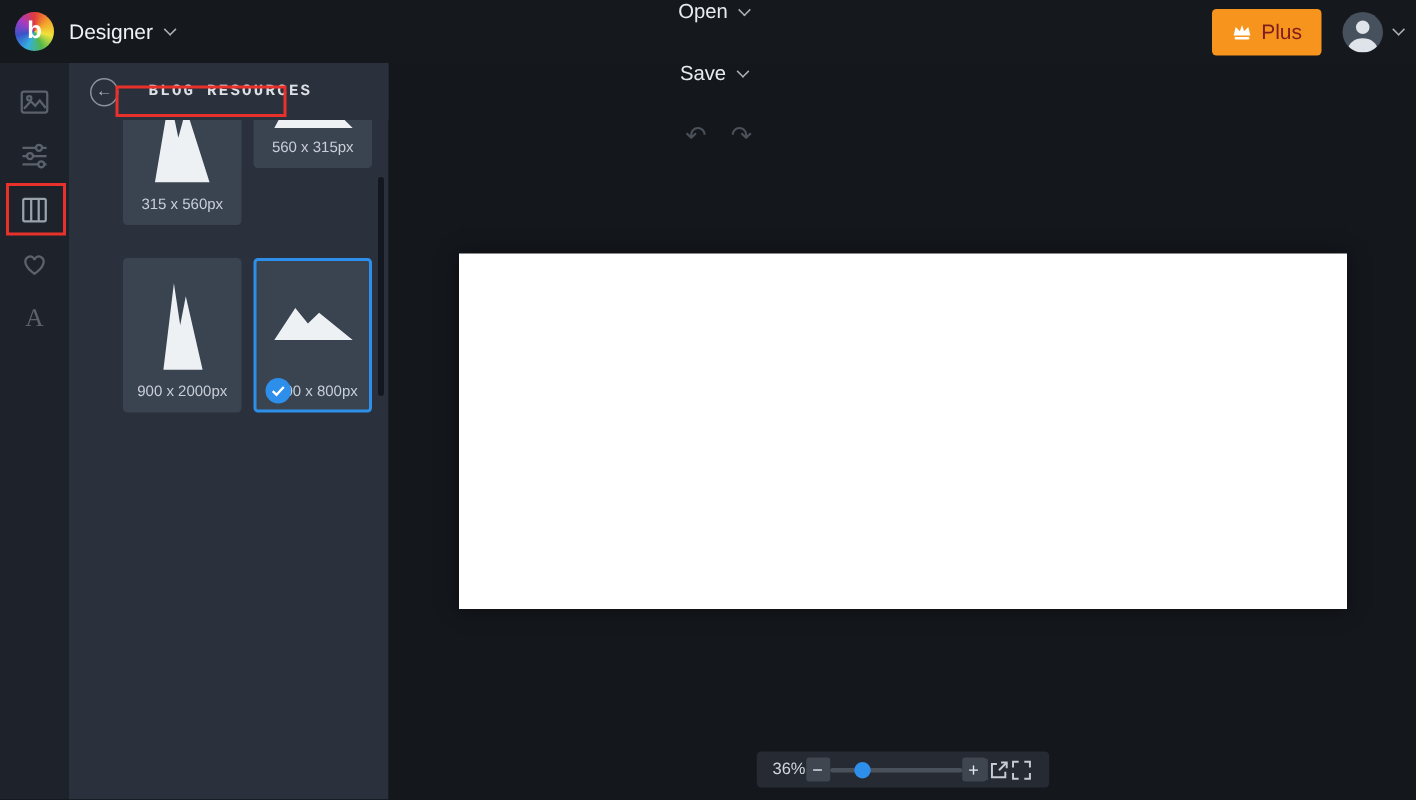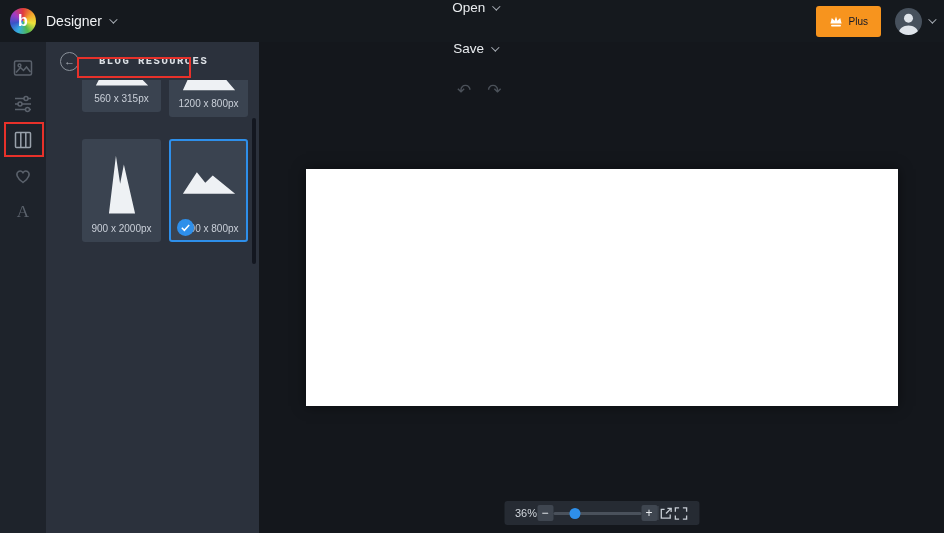--- a/index.html
+++ b/index.html
@@ -16,21 +16,21 @@
   .app-menu { display:flex; align-items:center; gap:7px; color:#f0f2f4; font-size:14px; cursor:pointer; }
   .chev { width:6px; height:6px; border-right:1.5px solid #aab0b8; border-bottom:1.5px solid #aab0b8;
           transform:rotate(45deg) translateY(-2px); display:inline-block; }
   .center-group { position:absolute; left:50%; top:0; height:42px; transform:translateX(-44%);
                   display:flex; align-items:center; gap:26px;flex-direction:column; }
   .menu-btn { display:flex; align-items:center; gap:7px; color:#e8ebee; font-size:13.5px; cursor:pointer; background:none; border:none; font-family:inherit; }
   .history { display:flex; gap:16px; margin-left:8px; }
   .hist-btn { background:none; border:none; color:#4b5159; font-size:17px; cursor:default; line-height:1; }
   .topbar-right { margin-left:auto; display:flex; align-items:center; gap:14px; }
   .plus-btn { display:flex; align-items:center; gap:6px; background:var(--accent-orange,#f7941e); border:none;
-              border-radius:3px; height:31px; padding:0 13px; color:#0f172a; font-size:10px; font-family:inherit; cursor:pointer; }
+              border-radius:3px; height:31px; padding:0 13px; color:#7f1d1d; font-size:14px; font-family:inherit; cursor:pointer; }
   .account { display:flex; align-items:center; gap:6px; cursor:pointer; }
   .avatar { width:27px; height:27px; border-radius:50%; background:#47515d; overflow:hidden; display:flex; align-items:flex-end; justify-content:center; }
 
   
   .main { position:absolute; top:42px; left:0; right:0; bottom:0; display:flex; }
 
   
   .rail { width:46px; background:#1e232b; display:flex; flex-direction:column; align-items:center; padding-top:16px; gap:16px; flex:none; }
   .rail-btn { width:20px; height:20px; background:none; border:none; padding:0; cursor:pointer; color:#5b626c; }
   .rail-btn.active { color:#9aa2ac; }
@@ -166,41 +166,41 @@
     </nav>
 
     <aside class="panel">
       <div class="panel-header">
         <button class="back-btn"><span>←</span></button>
         <div class="panel-title">BLOG RESOURCES</div>
       </div>
       <div class="panel-body">
         <div class="panel-scroll">
           <div class="tpl-grid">
-
   <div class="card">
     <div class="card-icon-wrap">
+      <svg class="mountain" viewBox="0 0 60 40" preserveAspectRatio="none" width="39" height="70">
+        <path d="M2 38 L17 5 L26 21 L34 10 L58 38 Z"></path>
+      </svg>
+    </div>
+    <div class="card-label">315 x 560px</div>
+
+  </div>
+
+  <div class="card">
+    <div class="card-icon-wrap">
       <svg class="mountain" viewBox="0 0 60 40" preserveAspectRatio="none" width="56" height="32">
         <path d="M2 38 L17 5 L26 21 L34 10 L58 38 Z"></path>
       </svg>
     </div>
     <div class="card-label">560 x 315px</div>
 
   </div>
 
 
-  <div class="card">
-    <div class="card-icon-wrap">
-      <svg class="mountain" viewBox="0 0 60 40" preserveAspectRatio="none" width="56" height="37">
-        <path d="M2 38 L17 5 L26 21 L34 10 L58 38 Z"></path>
-      </svg>
-    </div>
-    <div class="card-label">1200 x 800px</div>
-
-  </div>
 
   <div class="card">
     <div class="card-icon-wrap">
       <svg class="mountain" viewBox="0 0 60 40" preserveAspectRatio="none" width="28" height="70">
         <path d="M2 38 L17 5 L26 21 L34 10 L58 38 Z"></path>
       </svg>
     </div>
     <div class="card-label">900 x 2000px</div>
 
   </div>

